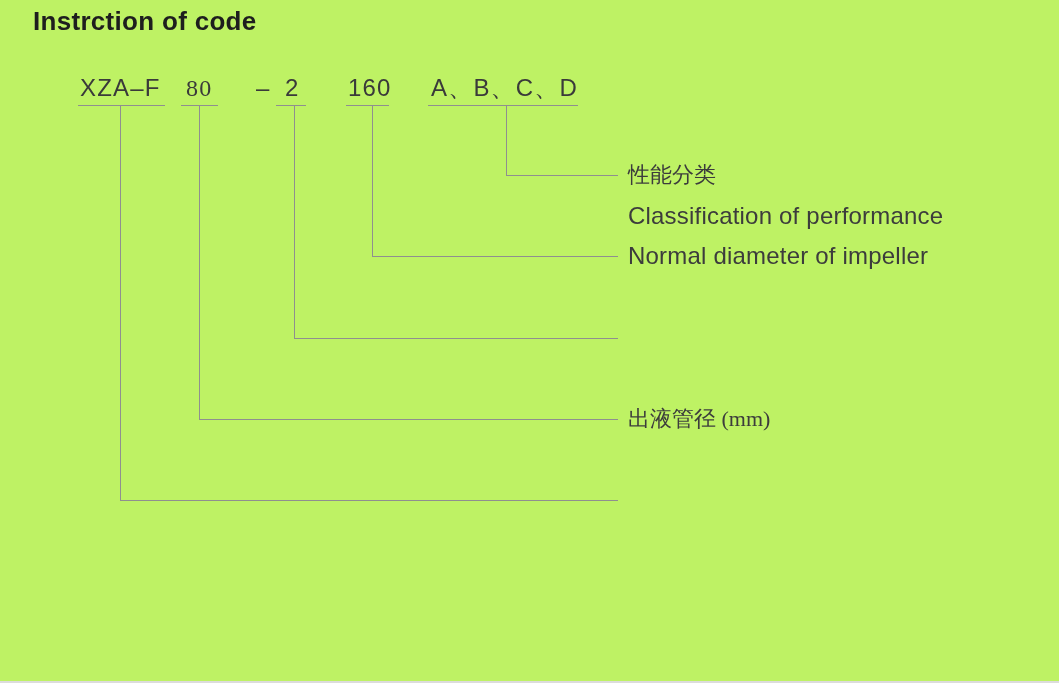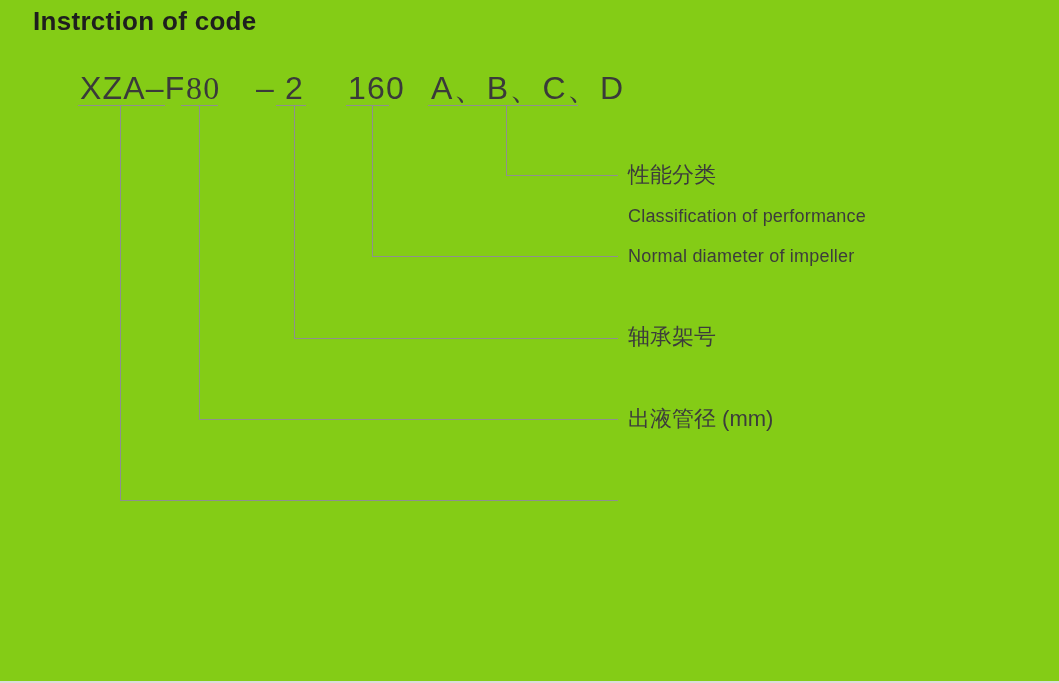--- a/index.html
+++ b/index.html
@@ -4,41 +4,41 @@
 <style>
   html, body {
     margin: 0;
     padding: 0;
     background: #ffffff;
   }
   .canvas {
     position: relative;
     width: 1059px;
     height: 683px;
-    background: #84cc16;
+    background: #bef264;
     border-bottom: 2px solid #dcdcdc;
     overflow: hidden;
     font-family: "Liberation Sans", "DejaVu Sans", sans-serif;
     box-sizing: border-box;
   }
   .page-title {
     position: absolute;
     left: 33px;
     top: 6px;
     margin: 0;
     font-size: 26px;
     font-weight: 700;
     letter-spacing: 0.3px;
     color: #1e1e1e;
   }
   
   .seg {
     position: absolute;
     top: 73px;
-    font-size: 32px;
+    font-size: 24px;
     line-height: 30px;
     letter-spacing: 1.2px;
     color: #3a3a3a;
     white-space: nowrap;
   }
   .seg-0 { left: 80px;  }
   .seg-1 { left: 186px; font-family: Liberation Serif, serif; }
   .seg-2 { left: 256px; }
   .seg-3 { left: 285px; }
   .seg-4 { left: 348px; }
@@ -86,23 +86,24 @@
   .g-0 { top: 155px; }
   .g-1 { top: 236px; }
   .g-2 { top: 317px; }
   .g-3 { top: 399px; }
   .g-4 { top: 480px; }
   .lbl-zh {
     font-size: 22px;
     line-height: 40.6px;
     color: #3c3c3c;
     white-space: pre-wrap;
+    font-family: Liberation Serif, serif;
   }
   .lbl-en {
-    font-size: 18px;
+    font-size: 24px;
     line-height: 40.6px;
     letter-spacing: 0.2px;
     color: #3c3c3c;
     white-space: pre-wrap;
   }
 </style>
 </head>
 <body>
 
 <div class="canvas">
@@ -137,21 +138,20 @@
   <div class="lblgroup g-0">
     <div class="lbl-zh">性能分类</div>
     <div class="lbl-en">Classification of performance</div>
   </div>
 
   <div class="lblgroup g-1">
     <div class="lbl-en">Normal diameter of impeller</div>
   </div>
 
   <div class="lblgroup g-2">
-    <div class="lbl-zh">轴承架号</div>
   </div>
 
   <div class="lblgroup g-3">
     <div class="lbl-zh">出液管径 (mm)</div>
   </div>
 
 
 </div>
 
 </body></html>

